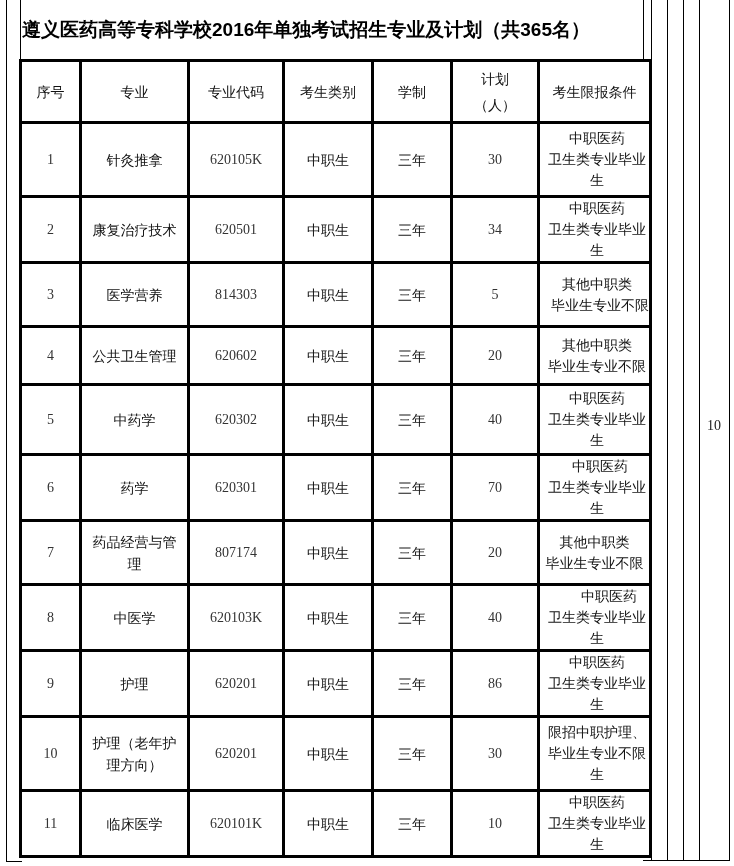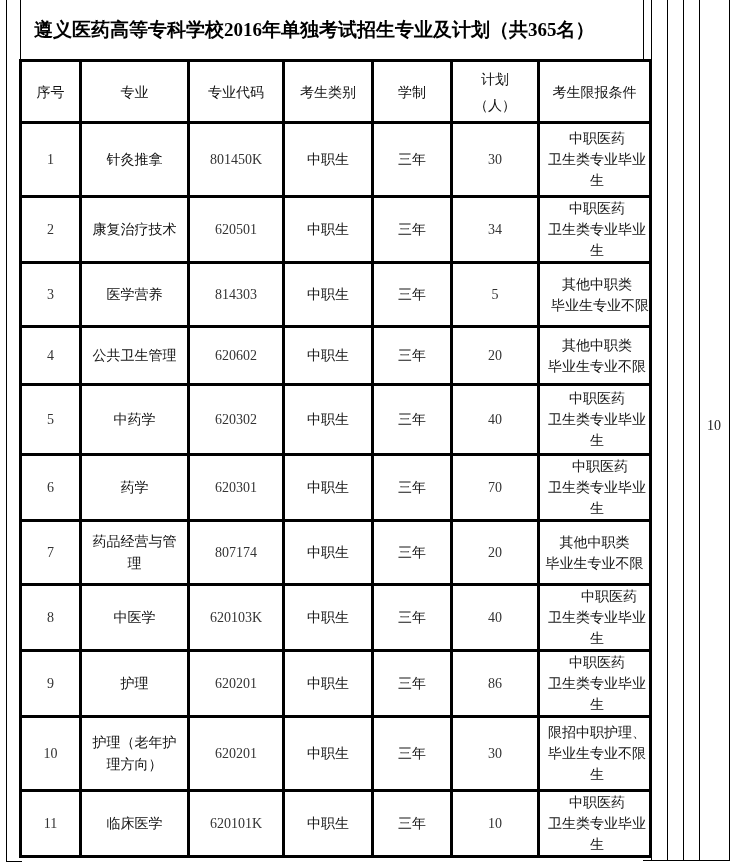--- a/index.html
+++ b/index.html
@@ -1,28 +1,28 @@
 <!DOCTYPE html>
 <html><head>
 <meta charset="utf-8">
 <style>
   html, body { margin: 0; padding: 0; background: #ffffff; }
   body { width: 734px; height: 866px; position: relative; overflow: hidden;
          font-family: "DejaVu Sans", sans-serif; color: #111; }
   .vline { position: absolute; top: 0; width: 1px; background: #000; }
   .hline { position: absolute; height: 1px; background: #000; }
   .title { position: absolute; left: 22px; top: 0; width: 620px; height: 60px;
-           display: flex; align-items: center; padding-left: 12px; box-sizing: border-box;
-           font-family: Liberation Serif, serif; font-weight: bold; font-size: 19px; letter-spacing: 0px; color: #000; }
+           display: flex; align-items: center; padding-left: 0; box-sizing: border-box;
+           font-family: Liberation Sans, sans-serif; font-weight: bold; font-size: 19px; letter-spacing: 0px; color: #000; }
   table.plan { position: absolute; left: 19px; top: 59px; border-collapse: collapse; table-layout: fixed; }
   table.plan td, table.plan th { border: 3px solid #000; padding: 0; text-align: center; vertical-align: middle;
            font-weight: normal; font-size: 14px; box-sizing: border-box; }
   table.plan th { font-size: 14px; line-height: 26px; }
   .num { font-family: "Liberation Serif", serif; font-size: 14px; color: #333; }
-  .cn { font-family: Liberation Serif, serif; font-size: 14px; line-height: 22px; }
+  .cn { font-family: Liberation Sans, sans-serif; font-size: 14px; line-height: 22px; }
   .req { text-align: right; font-size: 12px; line-height: 21px; padding-left: 5px !important; }
   .req span { display: block; white-space: nowrap; }
   .req.center { text-align: center !important; padding-left: 0 !important; }
   .side-num { position: absolute; left: 700px; top: 418px; width: 28px; text-align: center;
            font-family: "Liberation Serif", serif; font-size: 14px; color: #222; }
 </style>
 </head>
 <body>
 
 <div class="vline" style="left:6px;height:862px;"></div>
@@ -61,21 +61,21 @@
         <span style="display:block">计划</span>
         <span style="display:block">（人）</span>
       </th>
       <th>考生限报条件</th>
     </tr>
   </thead>
   <tbody>
     <tr style="height:74px">
       <td class="num">1</td>
       <td class="cn">针灸推拿</td>
-      <td class="num">801450K</td>
+      <td class="num">620105K</td>
       <td class="cn">中职生</td>
       <td class="cn">三年</td>
       <td class="num">30</td>
       <td class="req">
         <span>中职医药</span>
         <span>卫生类专业毕业</span>
         <span>生</span>
       </td>
     </tr>
     <tr style="height:65px">

